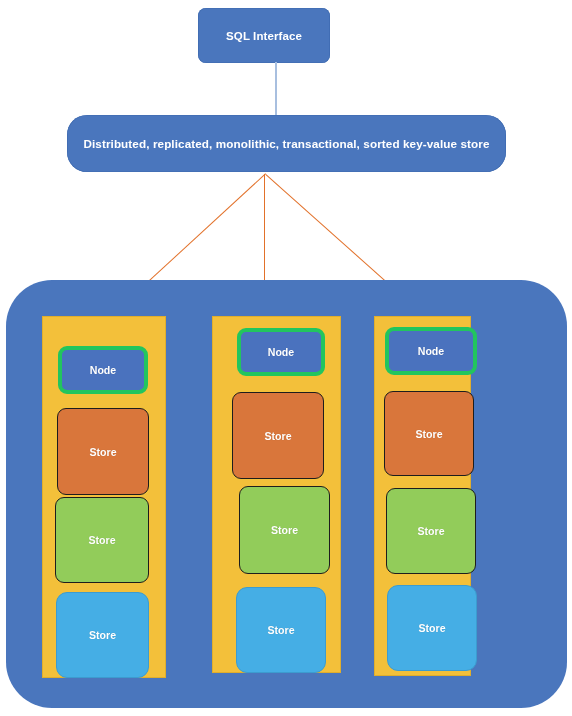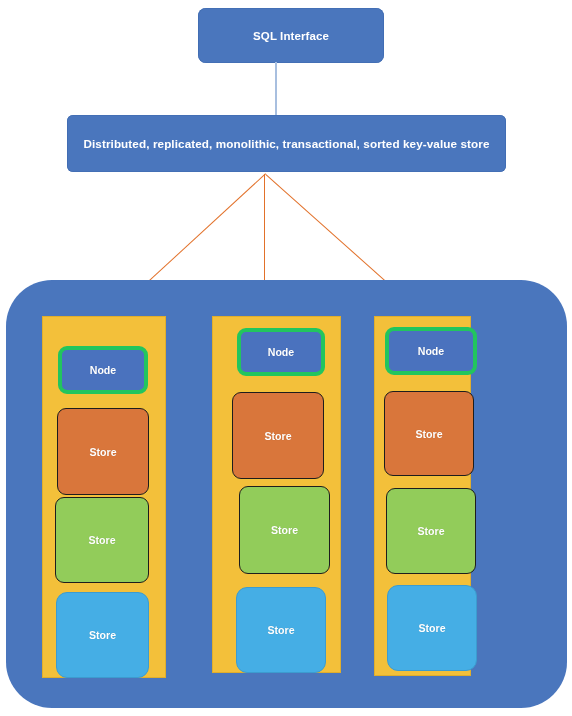--- a/index.html
+++ b/index.html
@@ -25,29 +25,29 @@
     align-items: center;
     justify-content: center;
     text-align: center;
     font-weight: bold;
     letter-spacing: .1px;
     border-radius: 9px;
     box-shadow: 0 0 0 0.6px #3c68ad inset;
   }
   #sql-box {
     left: 198px; top: 8px;
-    width: 186px; height: 55px;
+    width: 132px; height: 55px;
     font-size: 11.5px;
     border-radius: 8px;
   }
   #kv-box {
     left: 67px; top: 115px;
     width: 439px; height: 57px;
     font-size: 11.7px;
-    border-radius: 6px;
+    border-radius: 20px;
   }
   #kv-box .lbl { padding: 0 14px; white-space: nowrap; }
 
   
   #connector-vertical {
     position: absolute;
     left: 275px; top: 62px;
     width: 2px; height: 54px;
     background: #a8bfdf;
   }

